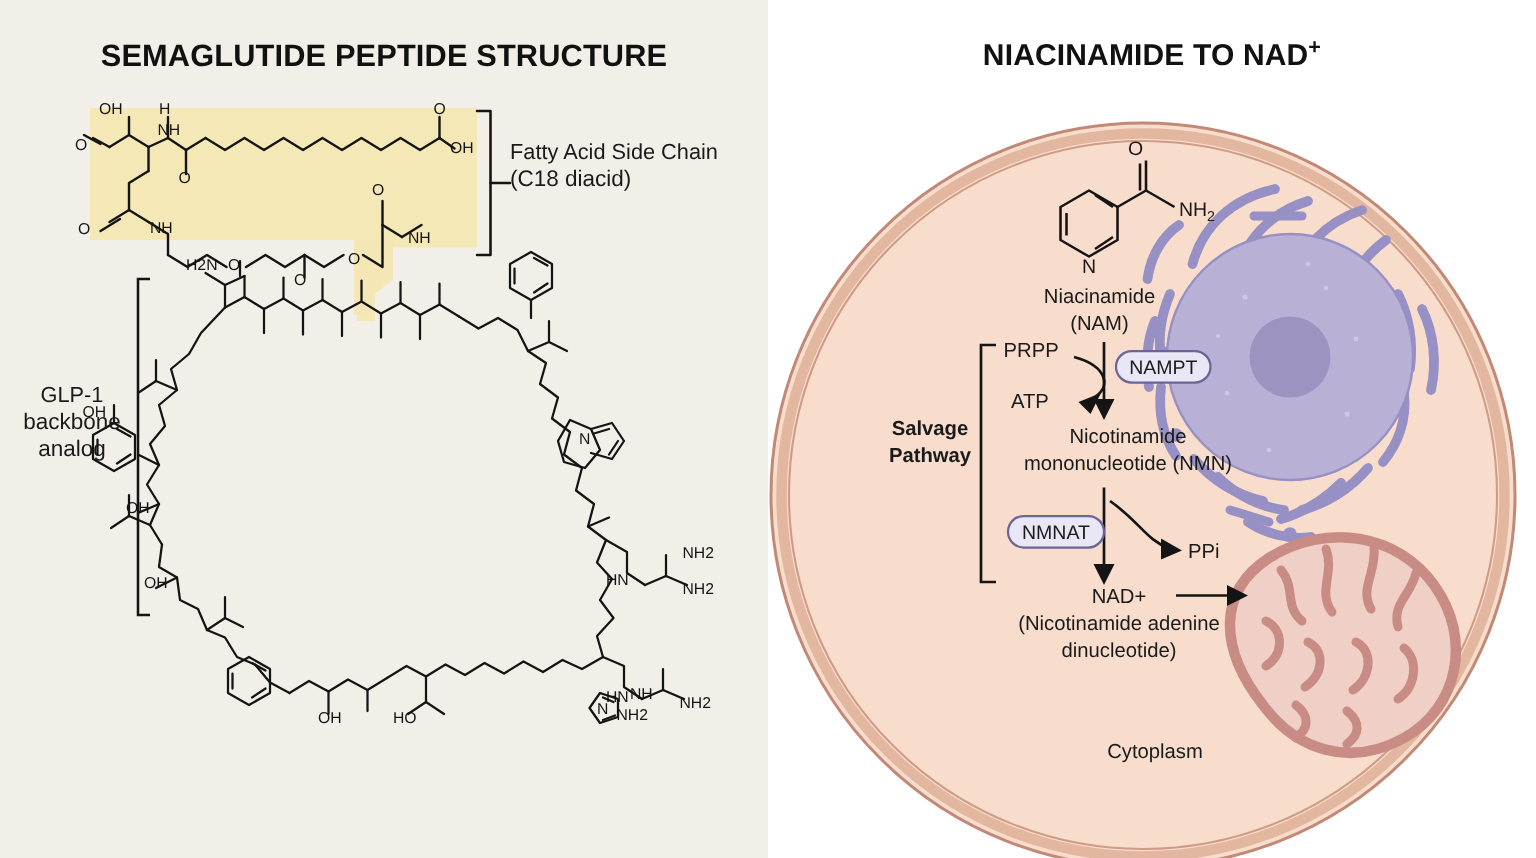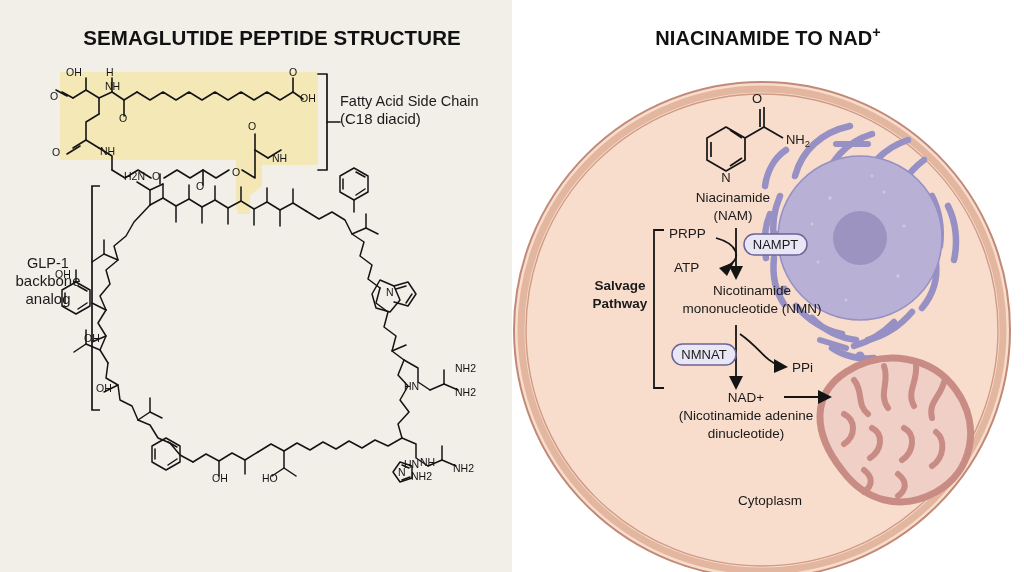--- a/index.html
+++ b/index.html
@@ -13,21 +13,21 @@
   
   .panel{position:absolute;top:0;height:572px;}
   #panel-left{left:0;width:512px;background:#f2efe9;}
   #panel-right{left:512px;width:512px;background:#ffffff;}
 
   .panel-title{
     position:absolute;left:0;width:100%;
     text-align:center;font-weight:bold;color:#111111;
     letter-spacing:.1px;line-height:1.12;
   }
-  #title-left{top:27px;font-size:20.5px;margin-left:16px;}
+  #title-left{top:27px;font-size:20.5px;}
   #title-right{top:24px;font-size:20px;}
   .sup{font-size:.72em;vertical-align:super;}
 
   
   #chem-svg{position:absolute;left:0;top:0;width:512px;height:572px;}
 
   .lbl{
     font-family:"Liberation Sans",sans-serif;
     fill:#1a1a1a;font-size:15px;
   }

